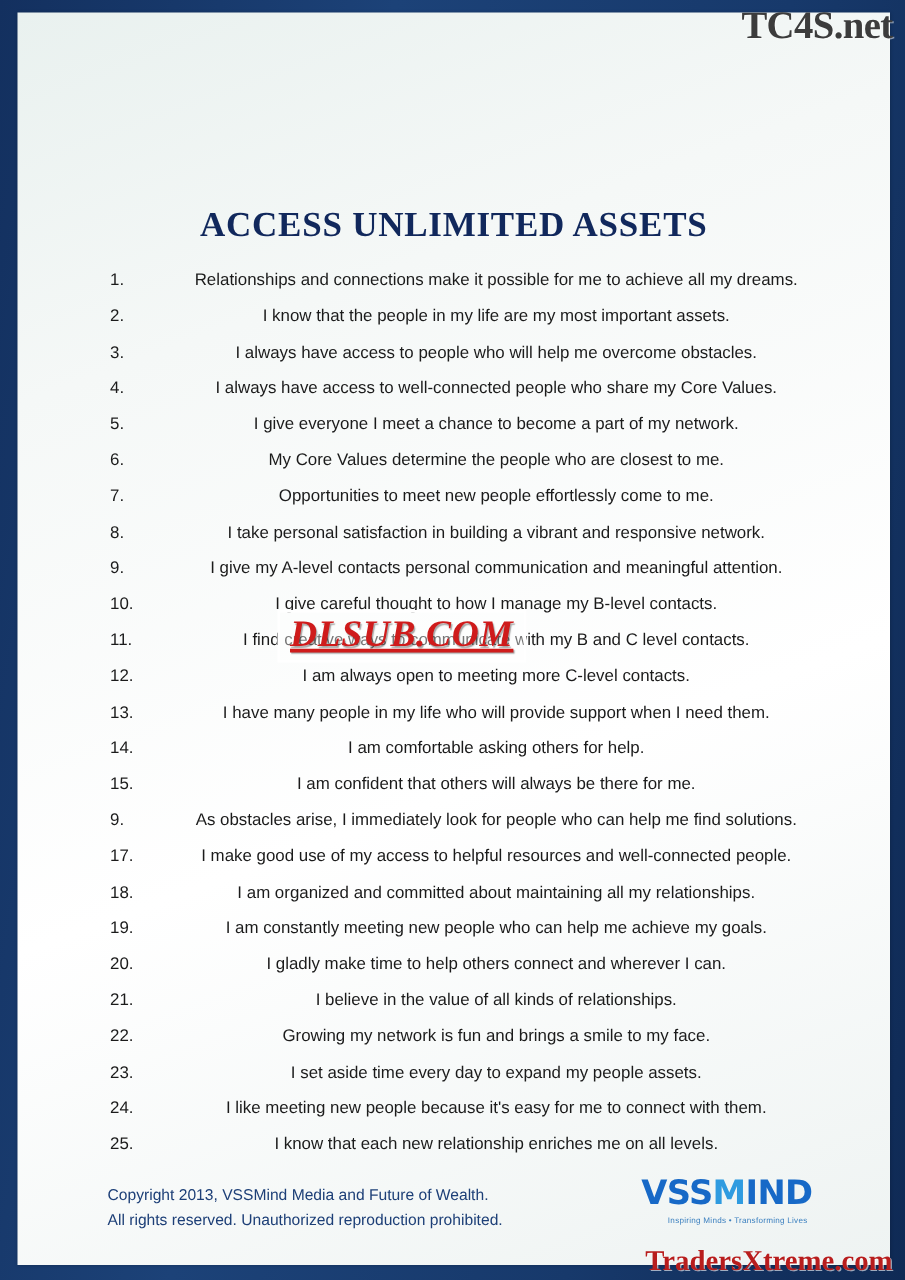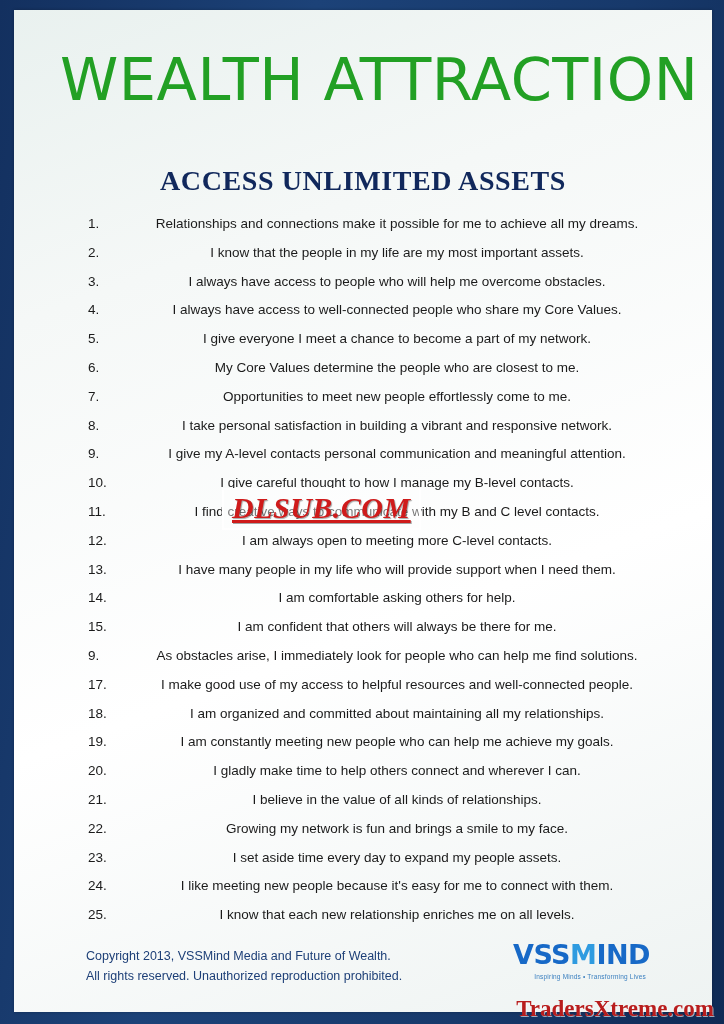--- a/index.html
+++ b/index.html
@@ -151,21 +151,20 @@
     z-index: 9;
     white-space: nowrap;
   }
 </style>
 </head>
 <body>
 
 <div class="page-frame">
   <div class="page-inner">
 
-    <div class="title">WEALTH ATTRACTION</div>
 
     <div class="subtitle">ACCESS UNLIMITED ASSETS</div>
 
     <div class="list">
       <div class="list-item">
         <span class="list-num">1.</span>
         <span class="list-text">Relationships and connections make it possible for me to achieve all my dreams.</span>
       </div>
       <div class="list-item">
         <span class="list-num">2.</span>
@@ -269,14 +268,15 @@
       <div>Copyright 2013, VSSMind Media and Future of Wealth.</div>
       <div>All rights reserved. Unauthorized reproduction prohibited.</div>
     </div>
 
     <div class="brand"><span>VSS</span><span class="mid">M</span><span>IND</span></div>
     <div class="brand-sub">Inspiring Minds • Transforming Lives</div>
 
   </div>
 
   <div class="wm-dlsub">DLSUB.COM</div>
+  <div class="wm-tc4s">TC4S.net</div>
   <div class="wm-traders">TradersXtreme.com</div>
 </div>
 
 </body></html>

